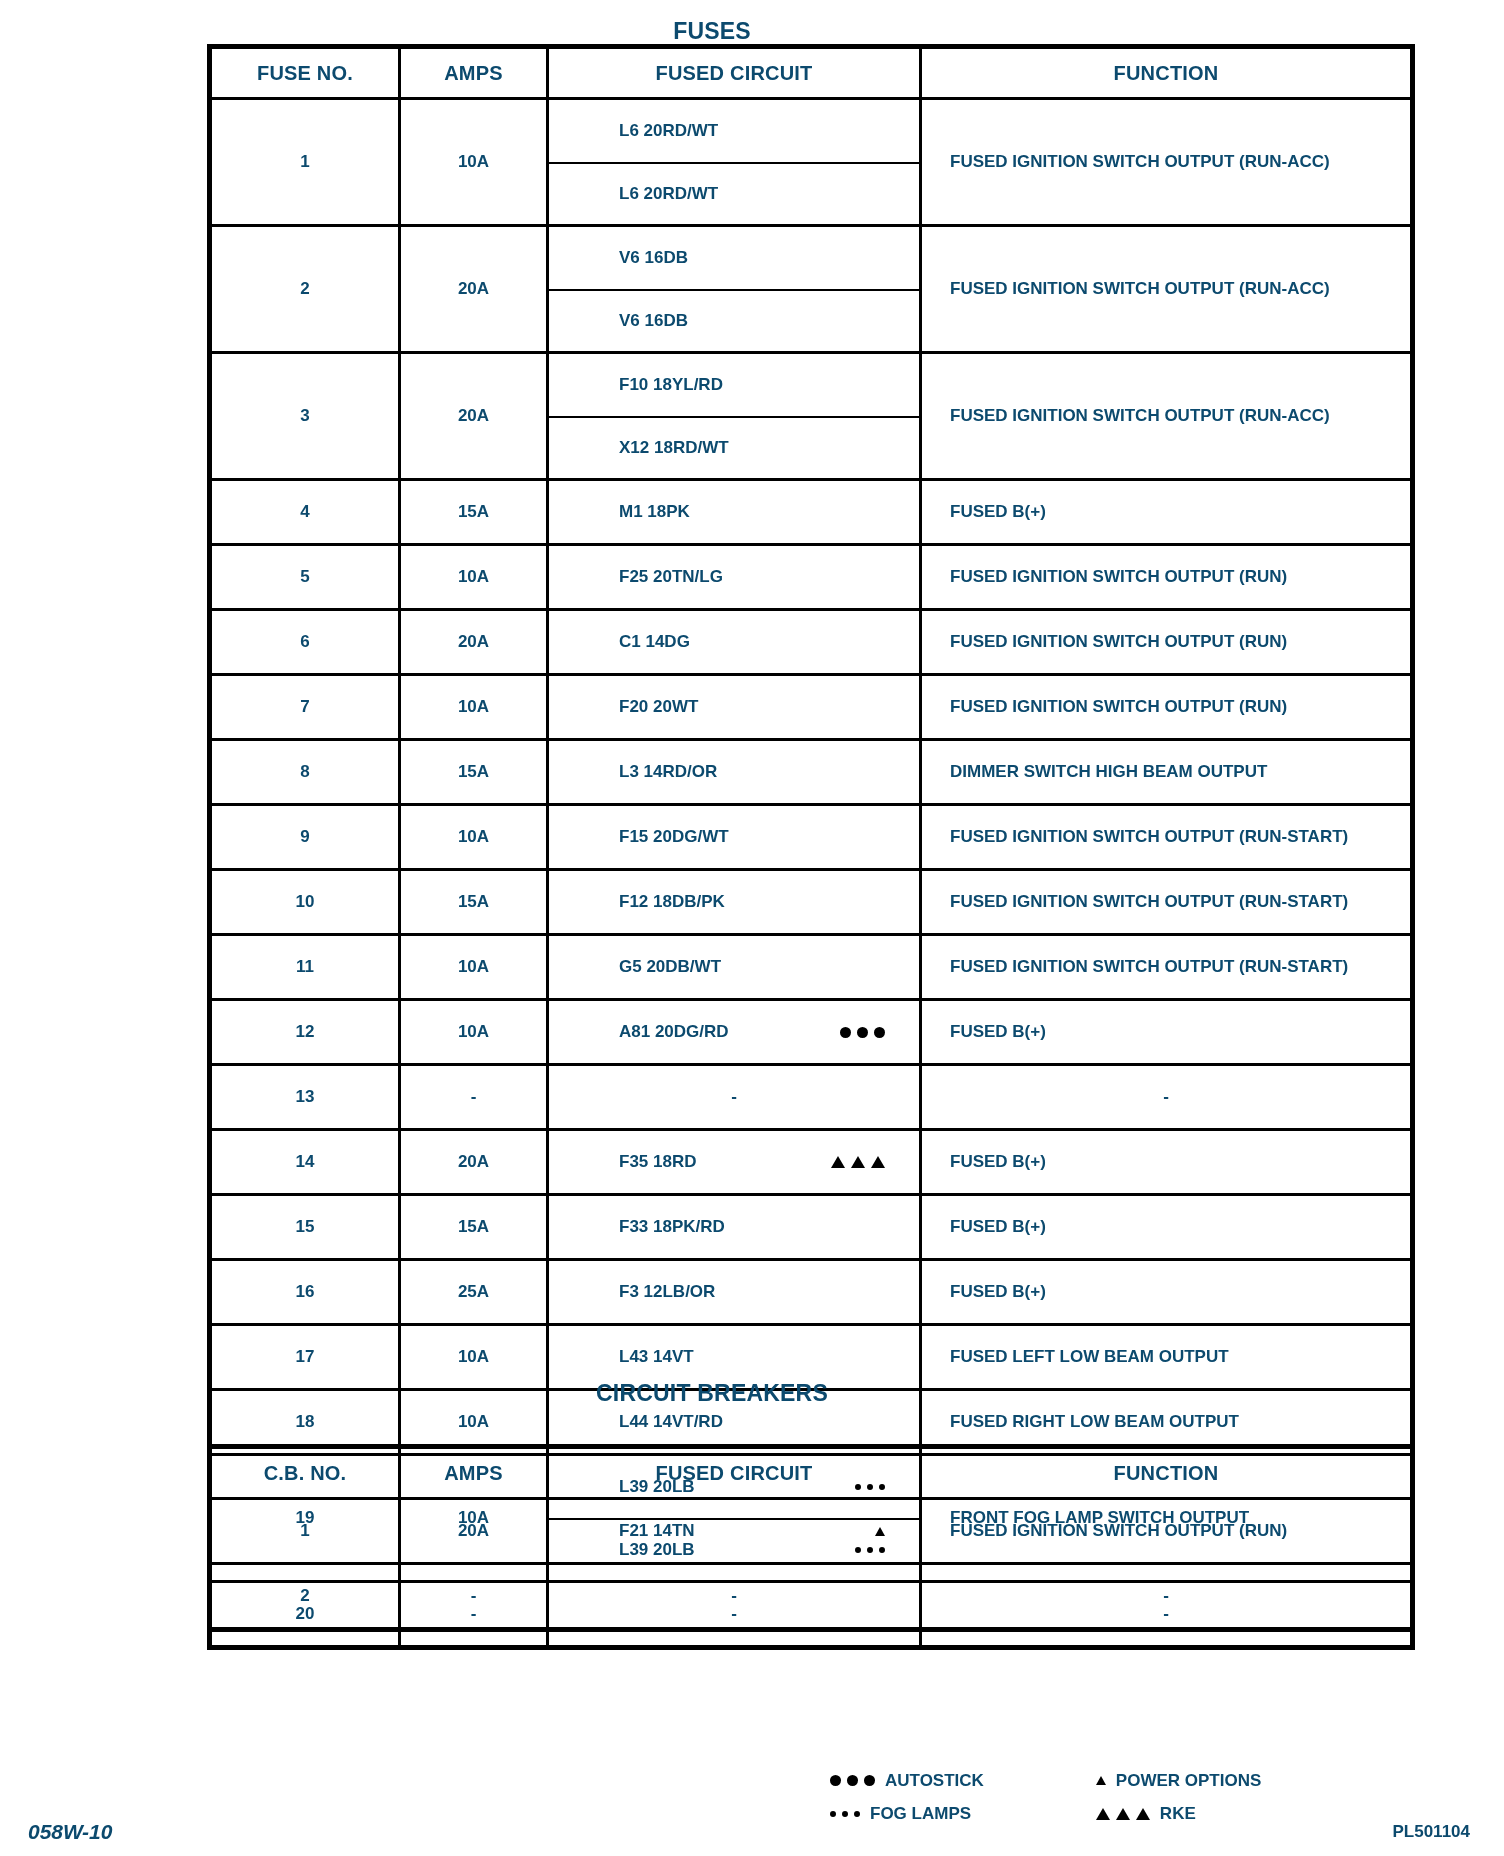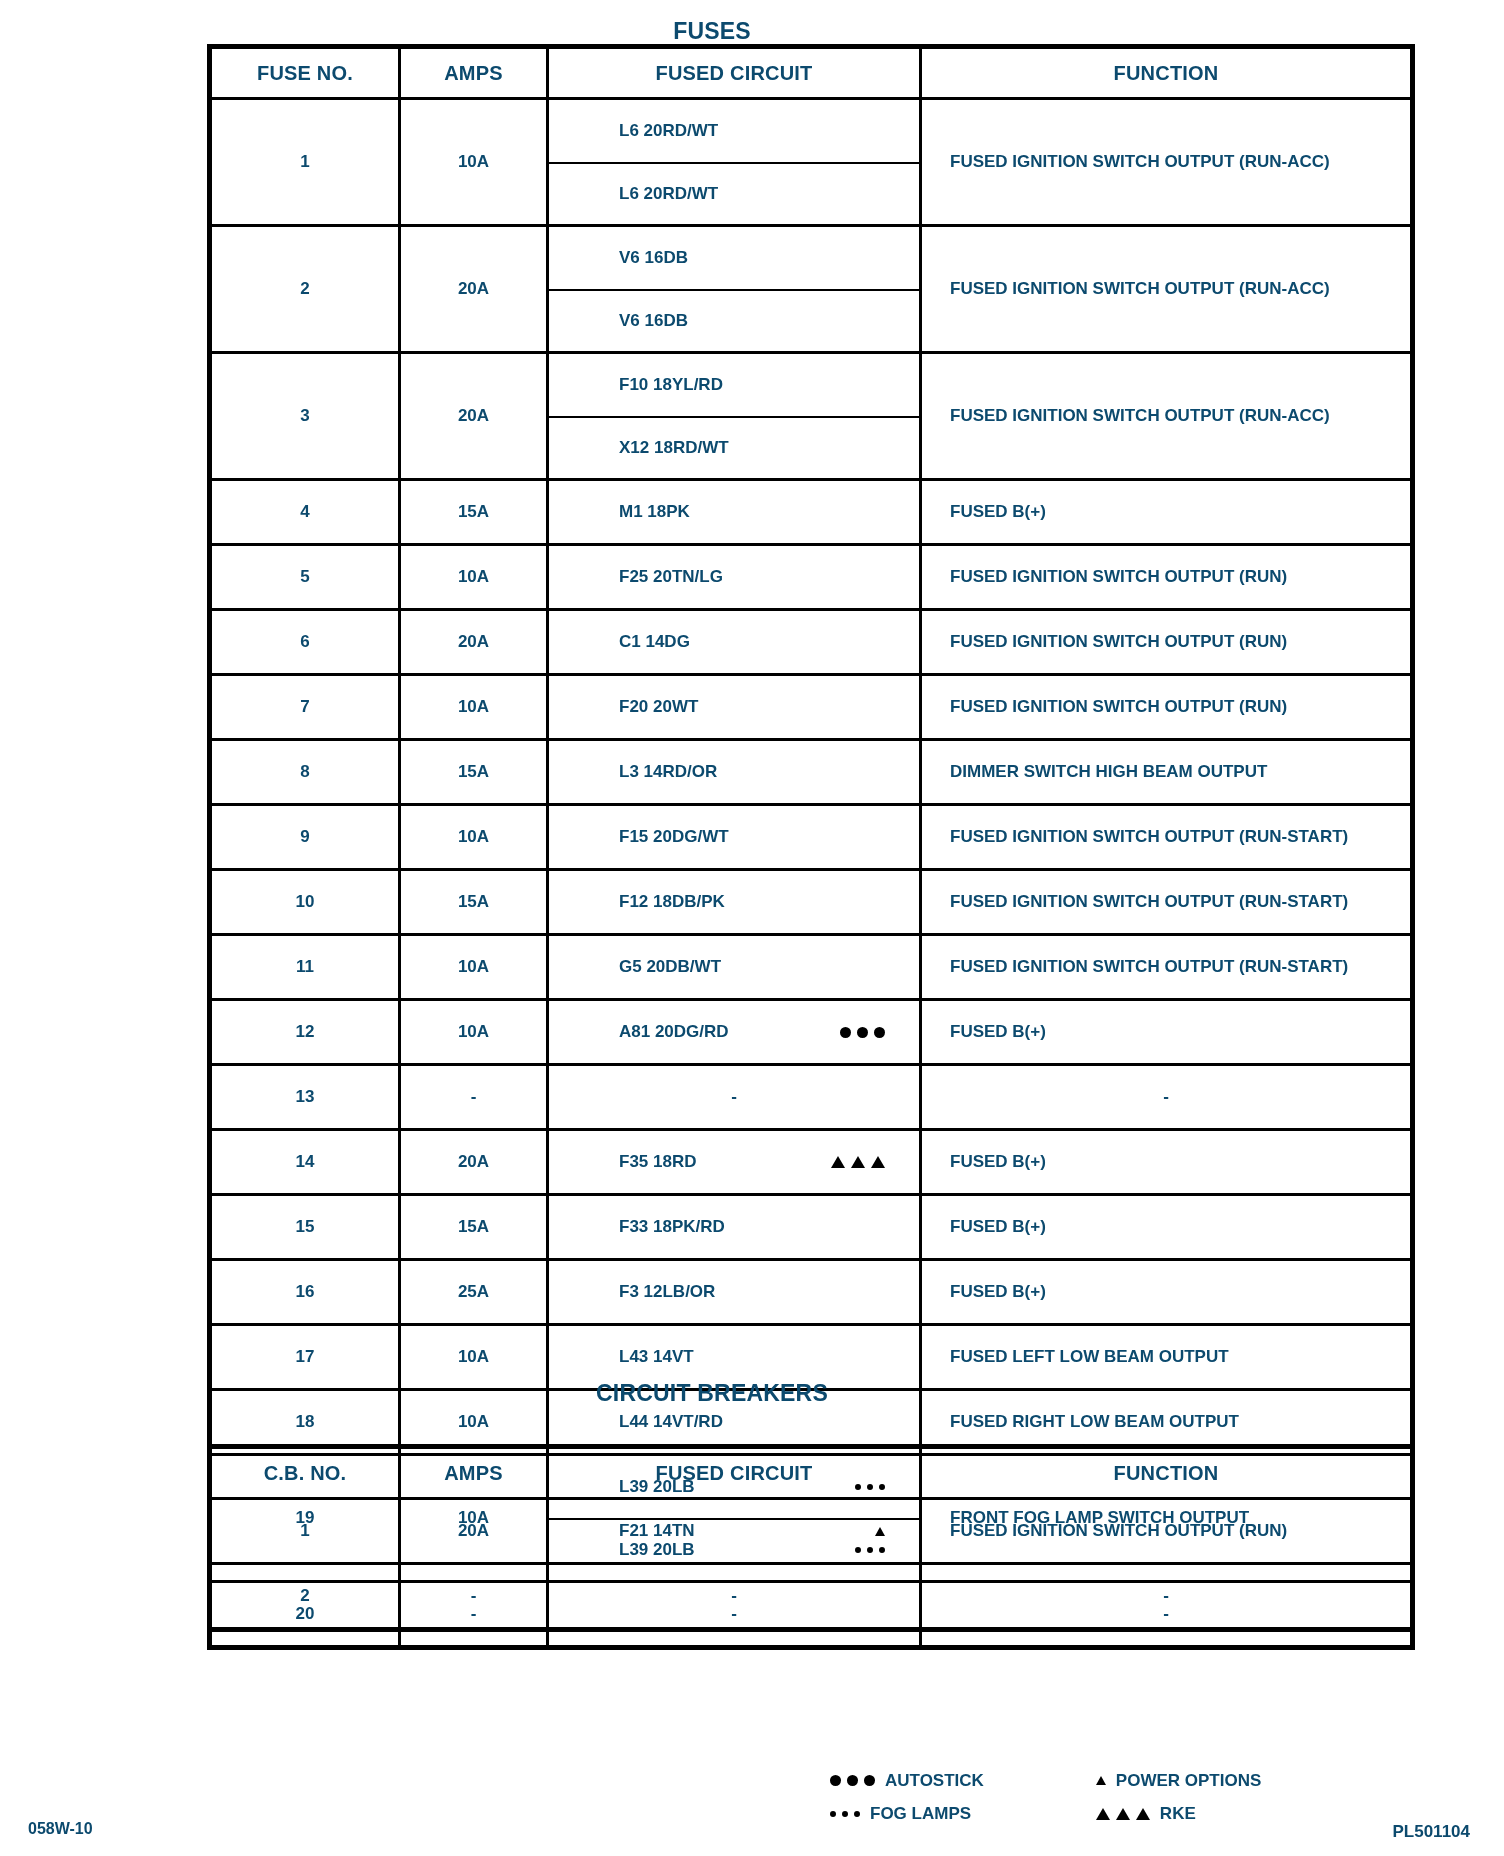--- a/index.html
+++ b/index.html
@@ -73,21 +73,21 @@
     position: absolute;
     left: 830px;
     top: 1768px;
     display: flex;
     gap: 112px;
     font-size: 17px;
   }
   .legend-col { display: flex; flex-direction: column; gap: 8px; }
   .legend-item { display: flex; align-items: center; gap: 10px; height: 25px; white-space: nowrap; }
 
-  .footer-left  { position: absolute; left: 28px;  top: 1820px; font-size: 16px; }
+  .footer-left  { position: absolute; left: 28px;  top: 1820px; font-size: 21px; font-style: italic; }
   .footer-right { position: absolute; right: 34px; top: 1822px; font-size: 17px; }
 </style>
 </head>
 <body>
 
 <div class="page">
 
   <div class="table-title" id="fuses-title">FUSES</div>
 
   <div class="tbl-wrap" id="fuses-wrap">

